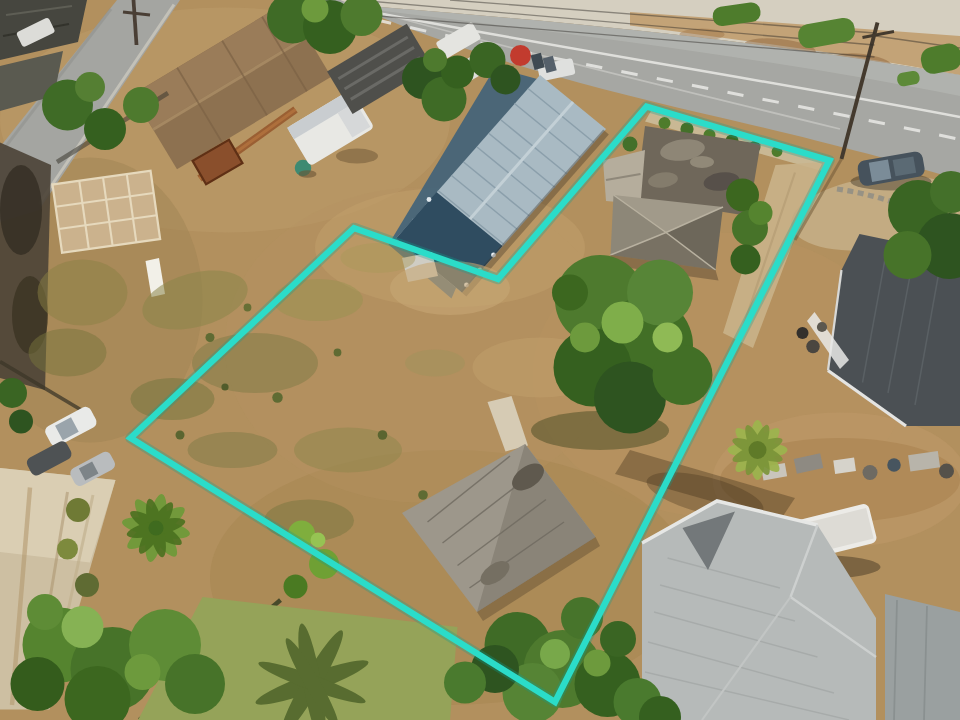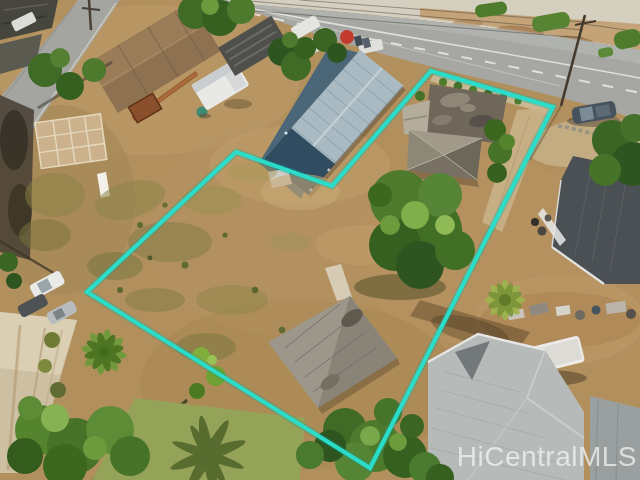--- a/index.html
+++ b/index.html
@@ -481,14 +481,13 @@
         <circle cx="8" cy="262" r="10" fill="#3a6523"></circle>
     <circle cx="14" cy="281" r="8" fill="#2e5420"></circle>
   </g>
 
   <g>
     <polygon class="boundary-glow" points="431,71 553,107 370,468 87,292 236,152 332,186"></polygon>
     <polygon class="boundary-main" points="431,71 553,107 370,468 87,292 236,152 332,186" stroke="#2bdcc9" stroke-width="4.2"></polygon>
   </g>
 </svg>
 
-<div class="watermark" style="color: rgba(243, 243, 243, 0.75);">HiCentralMLS</div>
 </div>
 
 </body></html>

